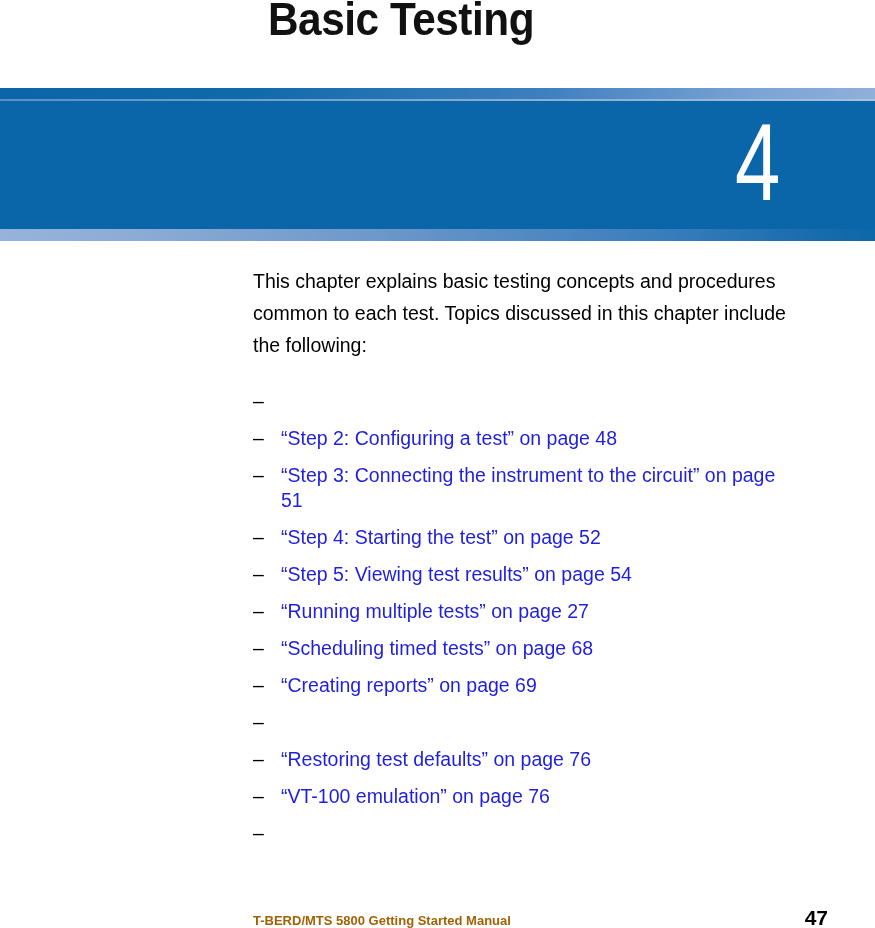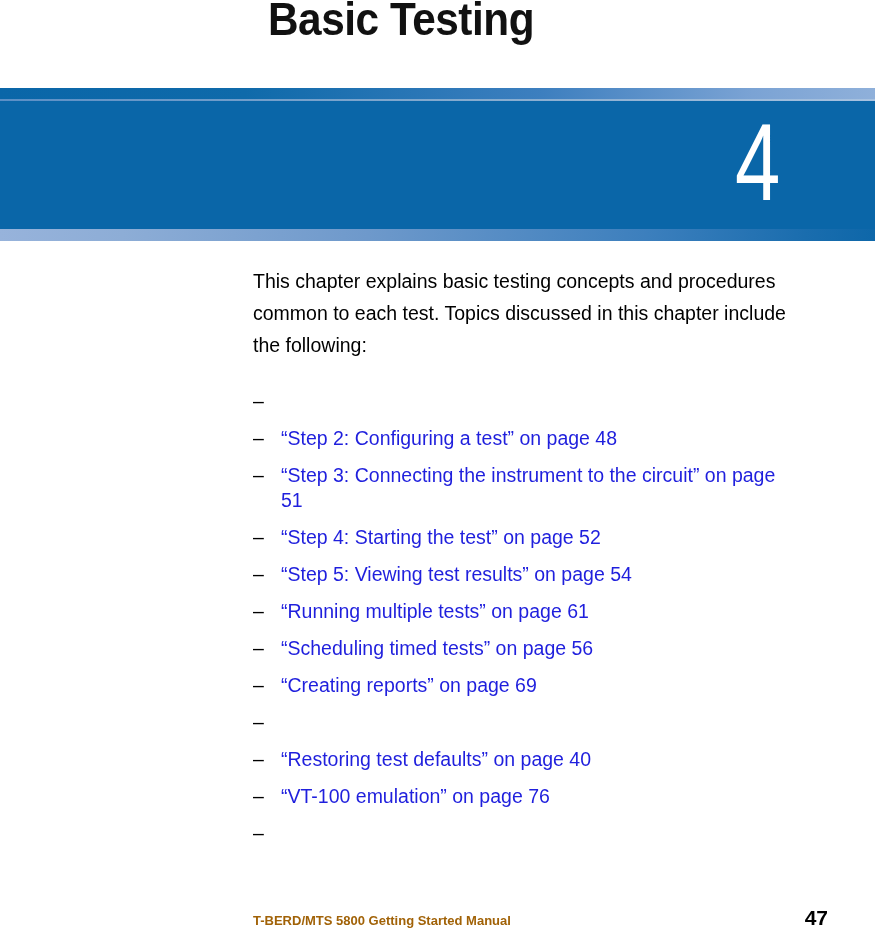--- a/index.html
+++ b/index.html
@@ -176,36 +176,36 @@
     <li class="link-item">
       <span class="link-dash">–</span>
       <a class="link-text">“Step 4: Starting the test” on page 52</a>
     </li>
     <li class="link-item">
       <span class="link-dash">–</span>
       <a class="link-text">“Step 5: Viewing test results” on page 54</a>
     </li>
     <li class="link-item">
       <span class="link-dash">–</span>
-      <a class="link-text">“Running multiple tests” on page 61</a>
-    </li>
-    <li class="link-item">
-      <span class="link-dash">–</span>
-      <a class="link-text">“Scheduling timed tests” on page 56</a>
+      <a class="link-text">“Running multiple tests” on page 27</a>
+    </li>
+    <li class="link-item">
+      <span class="link-dash">–</span>
+      <a class="link-text">“Scheduling timed tests” on page 68</a>
     </li>
     <li class="link-item">
       <span class="link-dash">–</span>
       <a class="link-text">“Creating reports” on page 69</a>
     </li>
     <li class="link-item">
       <span class="link-dash">–</span>
     </li>
     <li class="link-item">
       <span class="link-dash">–</span>
-      <a class="link-text">“Restoring test defaults” on page 40</a>
+      <a class="link-text">“Restoring test defaults” on page 76</a>
     </li>
     <li class="link-item">
       <span class="link-dash">–</span>
       <a class="link-text">“VT-100 emulation” on page 76</a>
     </li>
     <li class="link-item">
       <span class="link-dash">–</span>
     </li>
   </ul>
 </div>

